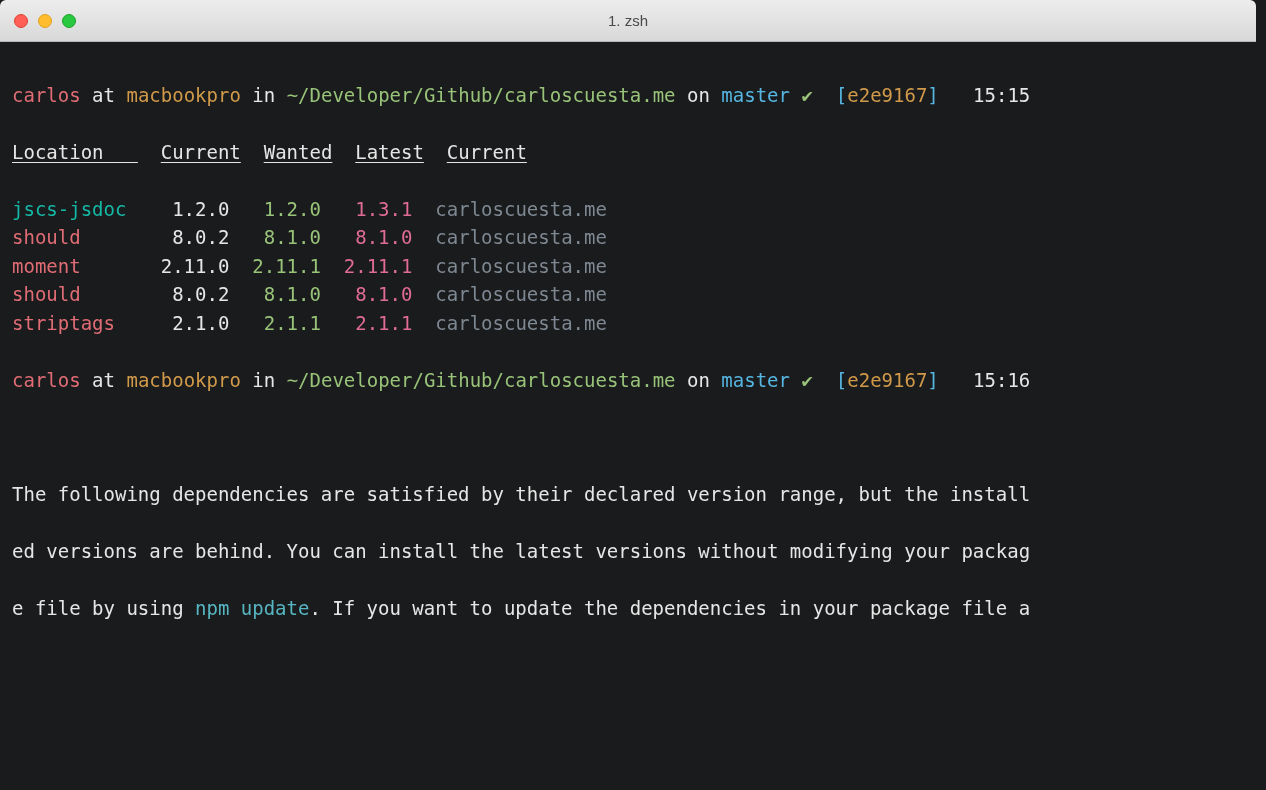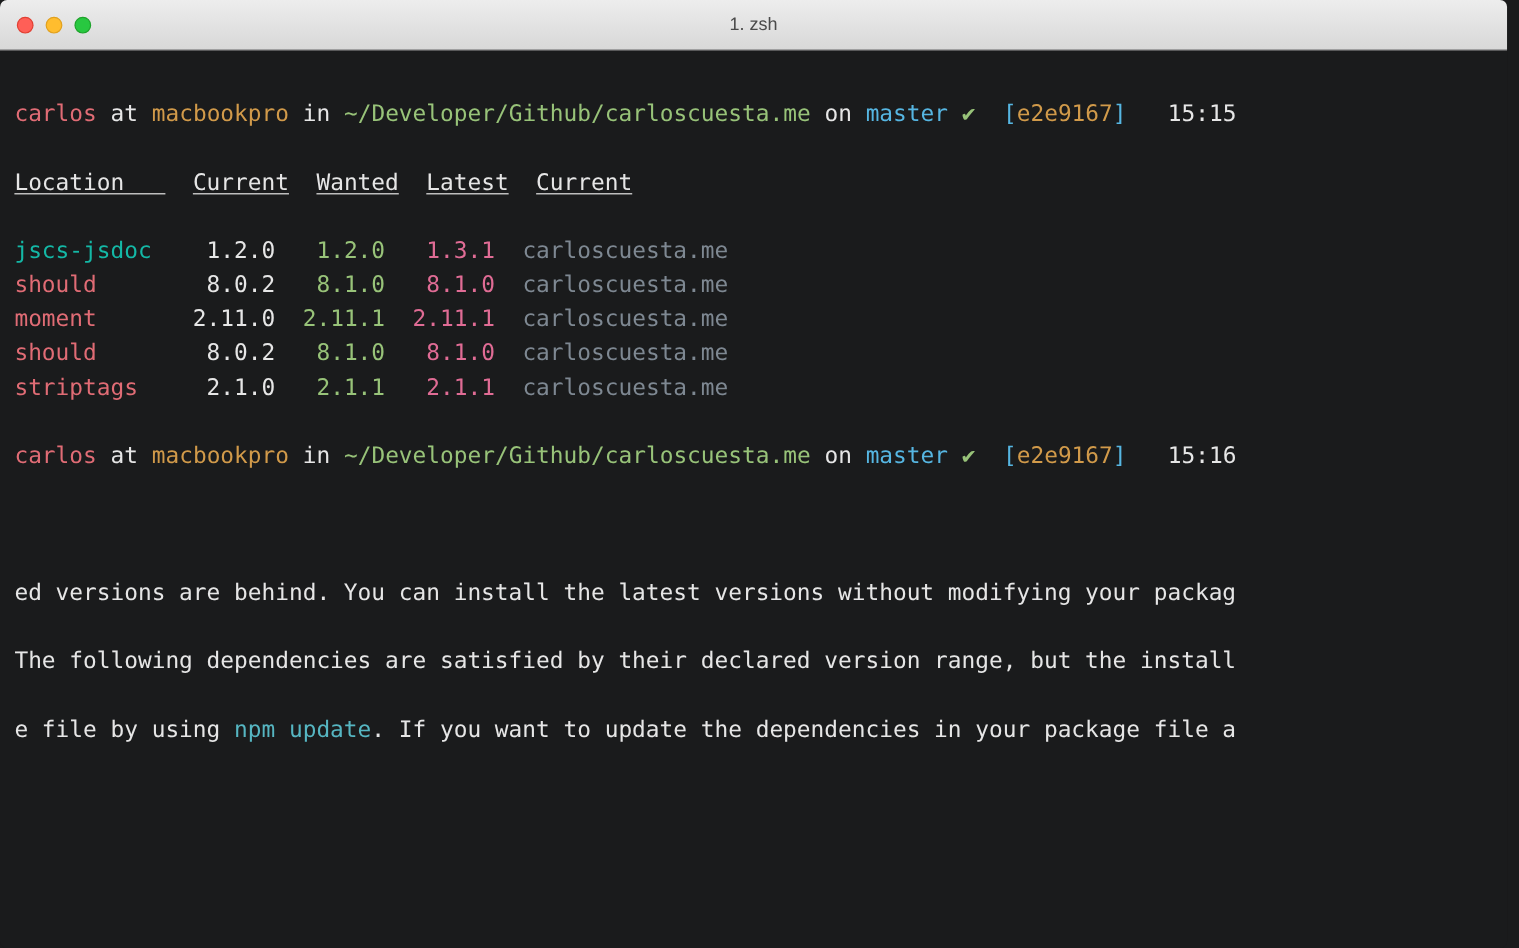--- a/index.html
+++ b/index.html
@@ -84,22 +84,22 @@
     </div>
     <div class="title">1. zsh</div>
   </div>
 
   <div class="terminal">
 <div class="line"><span class="c-red">carlos</span> <span class="c-bright">at</span> <span class="c-orange">macbookpro</span> <span class="c-bright">in</span> <span class="c-green">~/Developer/Github/carloscuesta.me</span> <span class="c-bright">on</span> <span class="c-blue">master</span> <span class="c-green">✔</span>  <span class="c-blue">[</span><span class="c-orange">e2e9167</span><span class="c-blue">]</span>   <span class="c-bright">15:15</span></div>
 <div class="line"><span class="c-bright ul" id="th-pkg">Location   </span>  <span class="c-bright ul" id="th-cur">Current</span>  <span class="c-bright ul" id="th-want">Wanted</span>  <span class="c-bright ul" id="th-lat">Latest</span>  <span class="c-bright ul" id="th-loc">Current</span></div>
 <div id="outdated-rows"><div class="line"><span class="c-yellow">jscs-jsdoc</span>  <span class="c-bright">  1.2.0</span>  <span class="c-green"> 1.2.0</span>  <span class="c-magenta"> 1.3.1</span>  <span class="c-dim">carloscuesta.me</span></div><div class="line"><span class="c-red">should    </span>  <span class="c-bright">  8.0.2</span>  <span class="c-green"> 8.1.0</span>  <span class="c-magenta"> 8.1.0</span>  <span class="c-dim">carloscuesta.me</span></div><div class="line"><span class="c-red">moment    </span>  <span class="c-bright"> 2.11.0</span>  <span class="c-green">2.11.1</span>  <span class="c-magenta">2.11.1</span>  <span class="c-dim">carloscuesta.me</span></div><div class="line"><span class="c-red">should    </span>  <span class="c-bright">  8.0.2</span>  <span class="c-green"> 8.1.0</span>  <span class="c-magenta"> 8.1.0</span>  <span class="c-dim">carloscuesta.me</span></div><div class="line"><span class="c-red">striptags </span>  <span class="c-bright">  2.1.0</span>  <span class="c-green"> 2.1.1</span>  <span class="c-magenta"> 2.1.1</span>  <span class="c-dim">carloscuesta.me</span></div></div>
 <div class="line"><span class="c-red">carlos</span> <span class="c-bright">at</span> <span class="c-orange">macbookpro</span> <span class="c-bright">in</span> <span class="c-green">~/Developer/Github/carloscuesta.me</span> <span class="c-bright">on</span> <span class="c-blue">master</span> <span class="c-green">✔</span>  <span class="c-blue">[</span><span class="c-orange">e2e9167</span><span class="c-blue">]</span>   <span class="c-bright">15:16</span></div>
 <div class="line"> </div>
+<div class="line c-bright">The following dependencies are satisfied by their declared version range, but the install</div>
 <div class="line c-bright">ed versions are behind. You can install the latest versions without modifying your packag</div>
-<div class="line c-bright">The following dependencies are satisfied by their declared version range, but the install</div>
 <div class="line"><span class="c-bright">e file by using </span><span class="c-cyan">npm update</span><span class="c-bright">. If you want to update the dependencies in your package file a</span></div>
 
 
 
 
 
 
   </div>
 </div>
 

